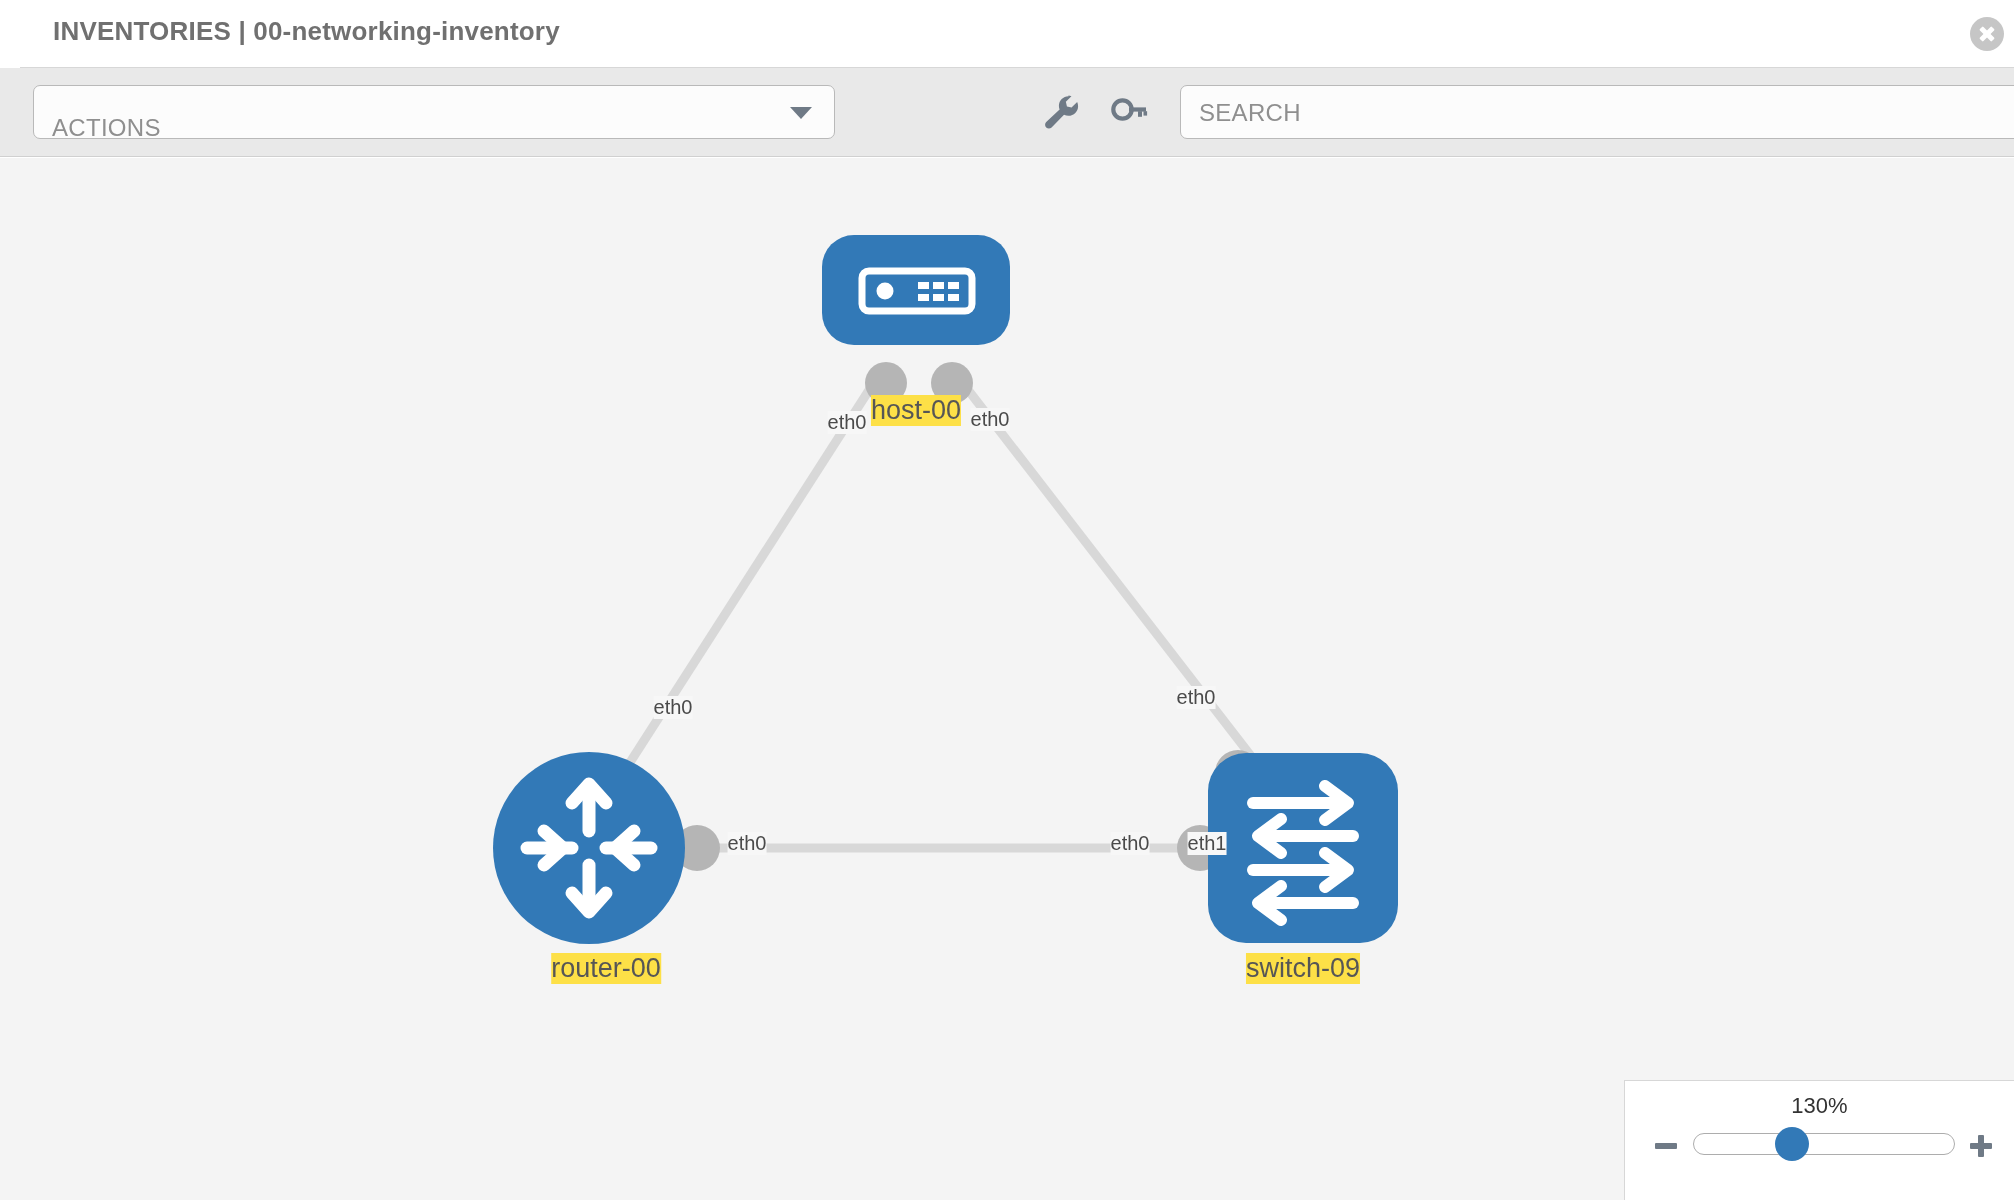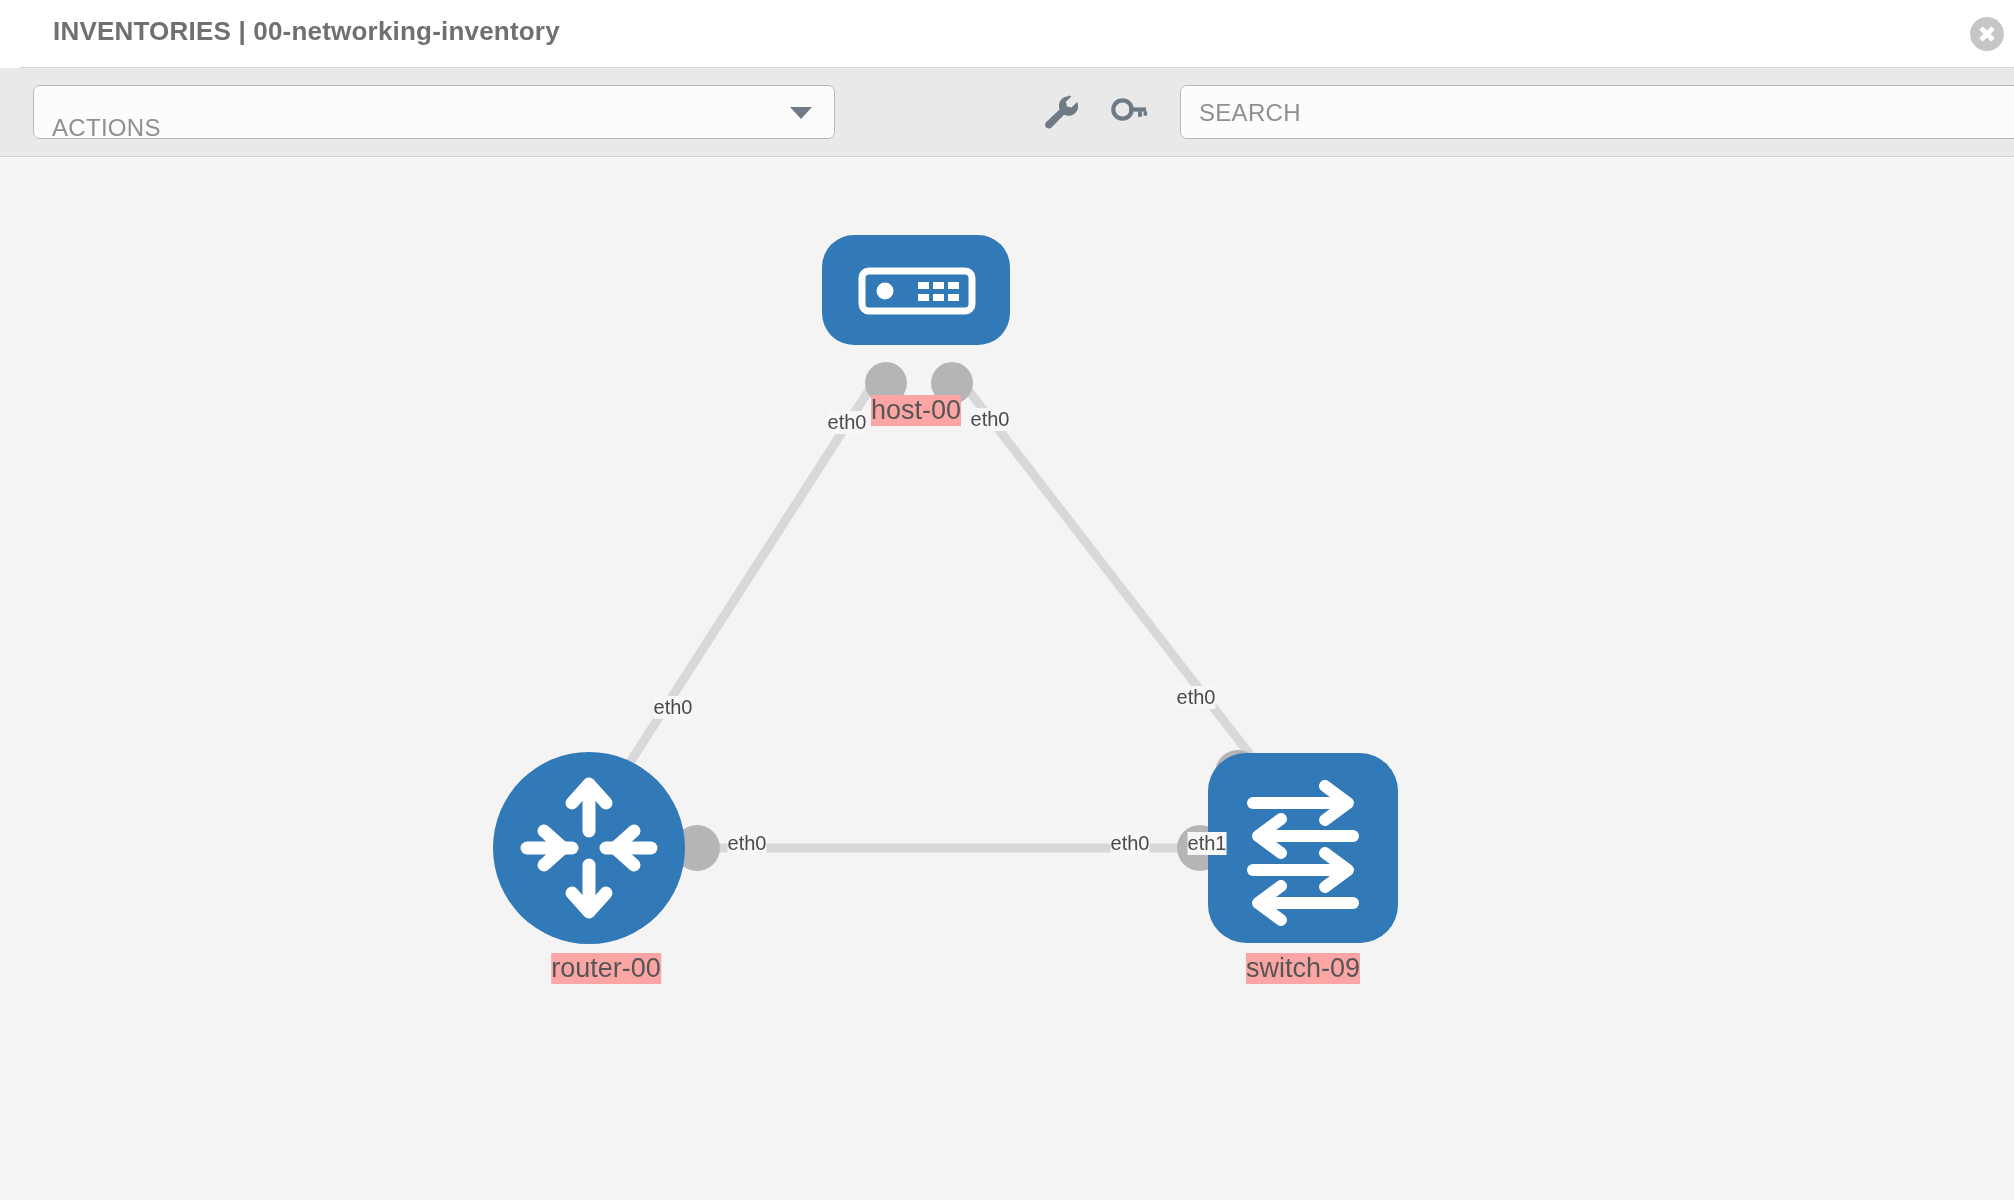--- a/index.html
+++ b/index.html
@@ -148,21 +148,21 @@
     position: absolute;
     top: 0; left: 0;
     width: 2014px;
     height: 1042px;
   }
 
   .node-label {
     position: absolute;
     font-size: 27px;
     color: #565656;
-    background: #fca5a5;
+    background: #fde047;
     white-space: nowrap;
     transform: translateX(-50%);
     text-align: center;
   }
   .iface-label {
     position: absolute;
     font-size: 20px;
     color: #4a4a4a;
     background: #f7f7f7;
     white-space: nowrap;
@@ -343,15 +343,22 @@
     <div class="iface-label" style="left:673px; top:538px;">eth0</div>
     <div class="iface-label" style="left:1196px; top:528px;">eth0</div>
     <div class="iface-label" style="left:747px; top:674px;">eth0</div>
     <div class="iface-label" style="left:1130px; top:674px;">eth0</div>
     <div class="iface-label" style="left:1207px; top:674px;">eth1</div>
 
     <div class="node-label" style="left:916px; top:237px;">host-00</div>
     <div class="node-label" style="left:589px; top:795px;margin-left:17px;">router-00</div>
     <div class="node-label" style="left:1303px; top:795px;">switch-09</div>
 
+    <div class="zoom-panel">
+      <div class="zoom-value">130%</div>
+      <div class="zoom-minus"></div>
+      <div class="zoom-track"></div>
+      <div class="zoom-thumb"></div>
+      <div class="zoom-plus"></div>
+    </div>
 
   </div>
 </div>
 
 </body></html>

